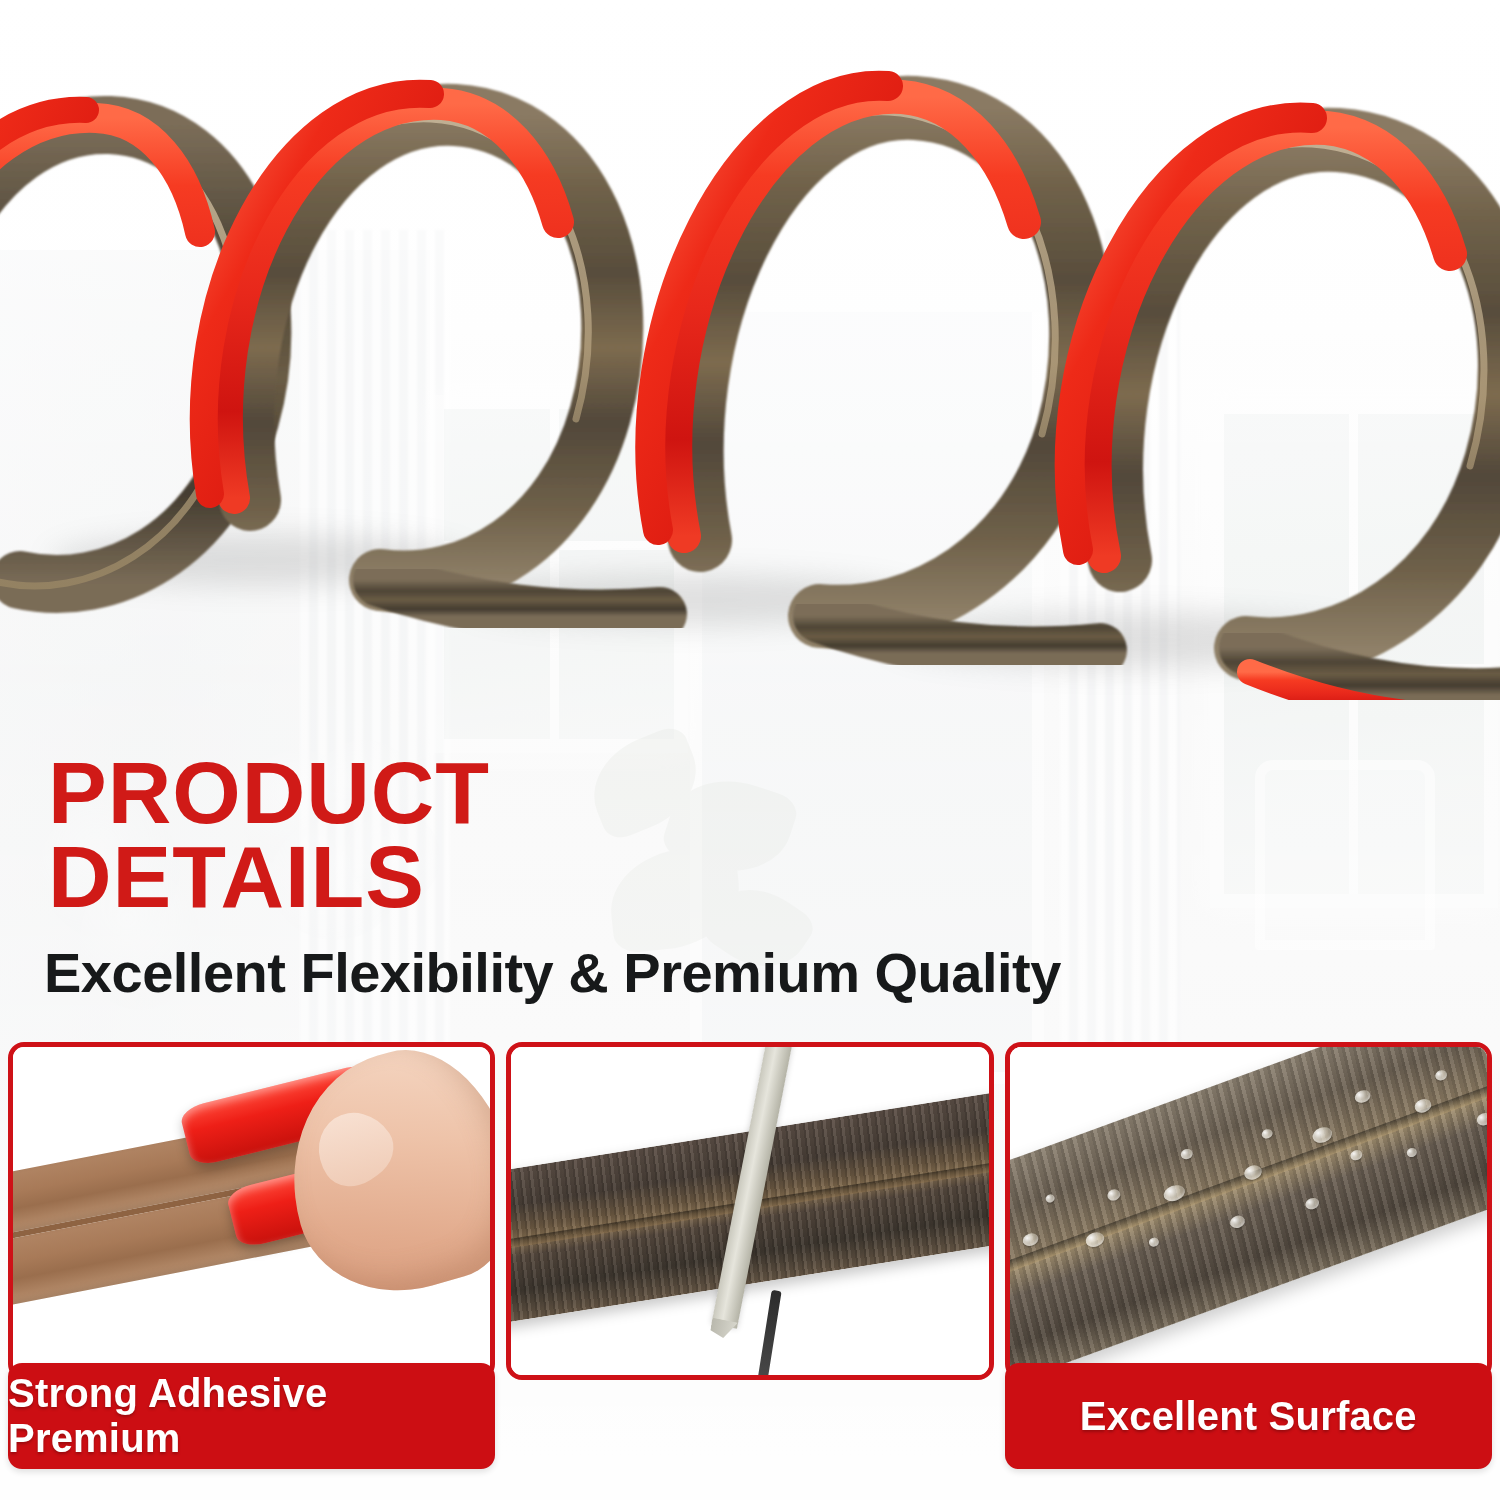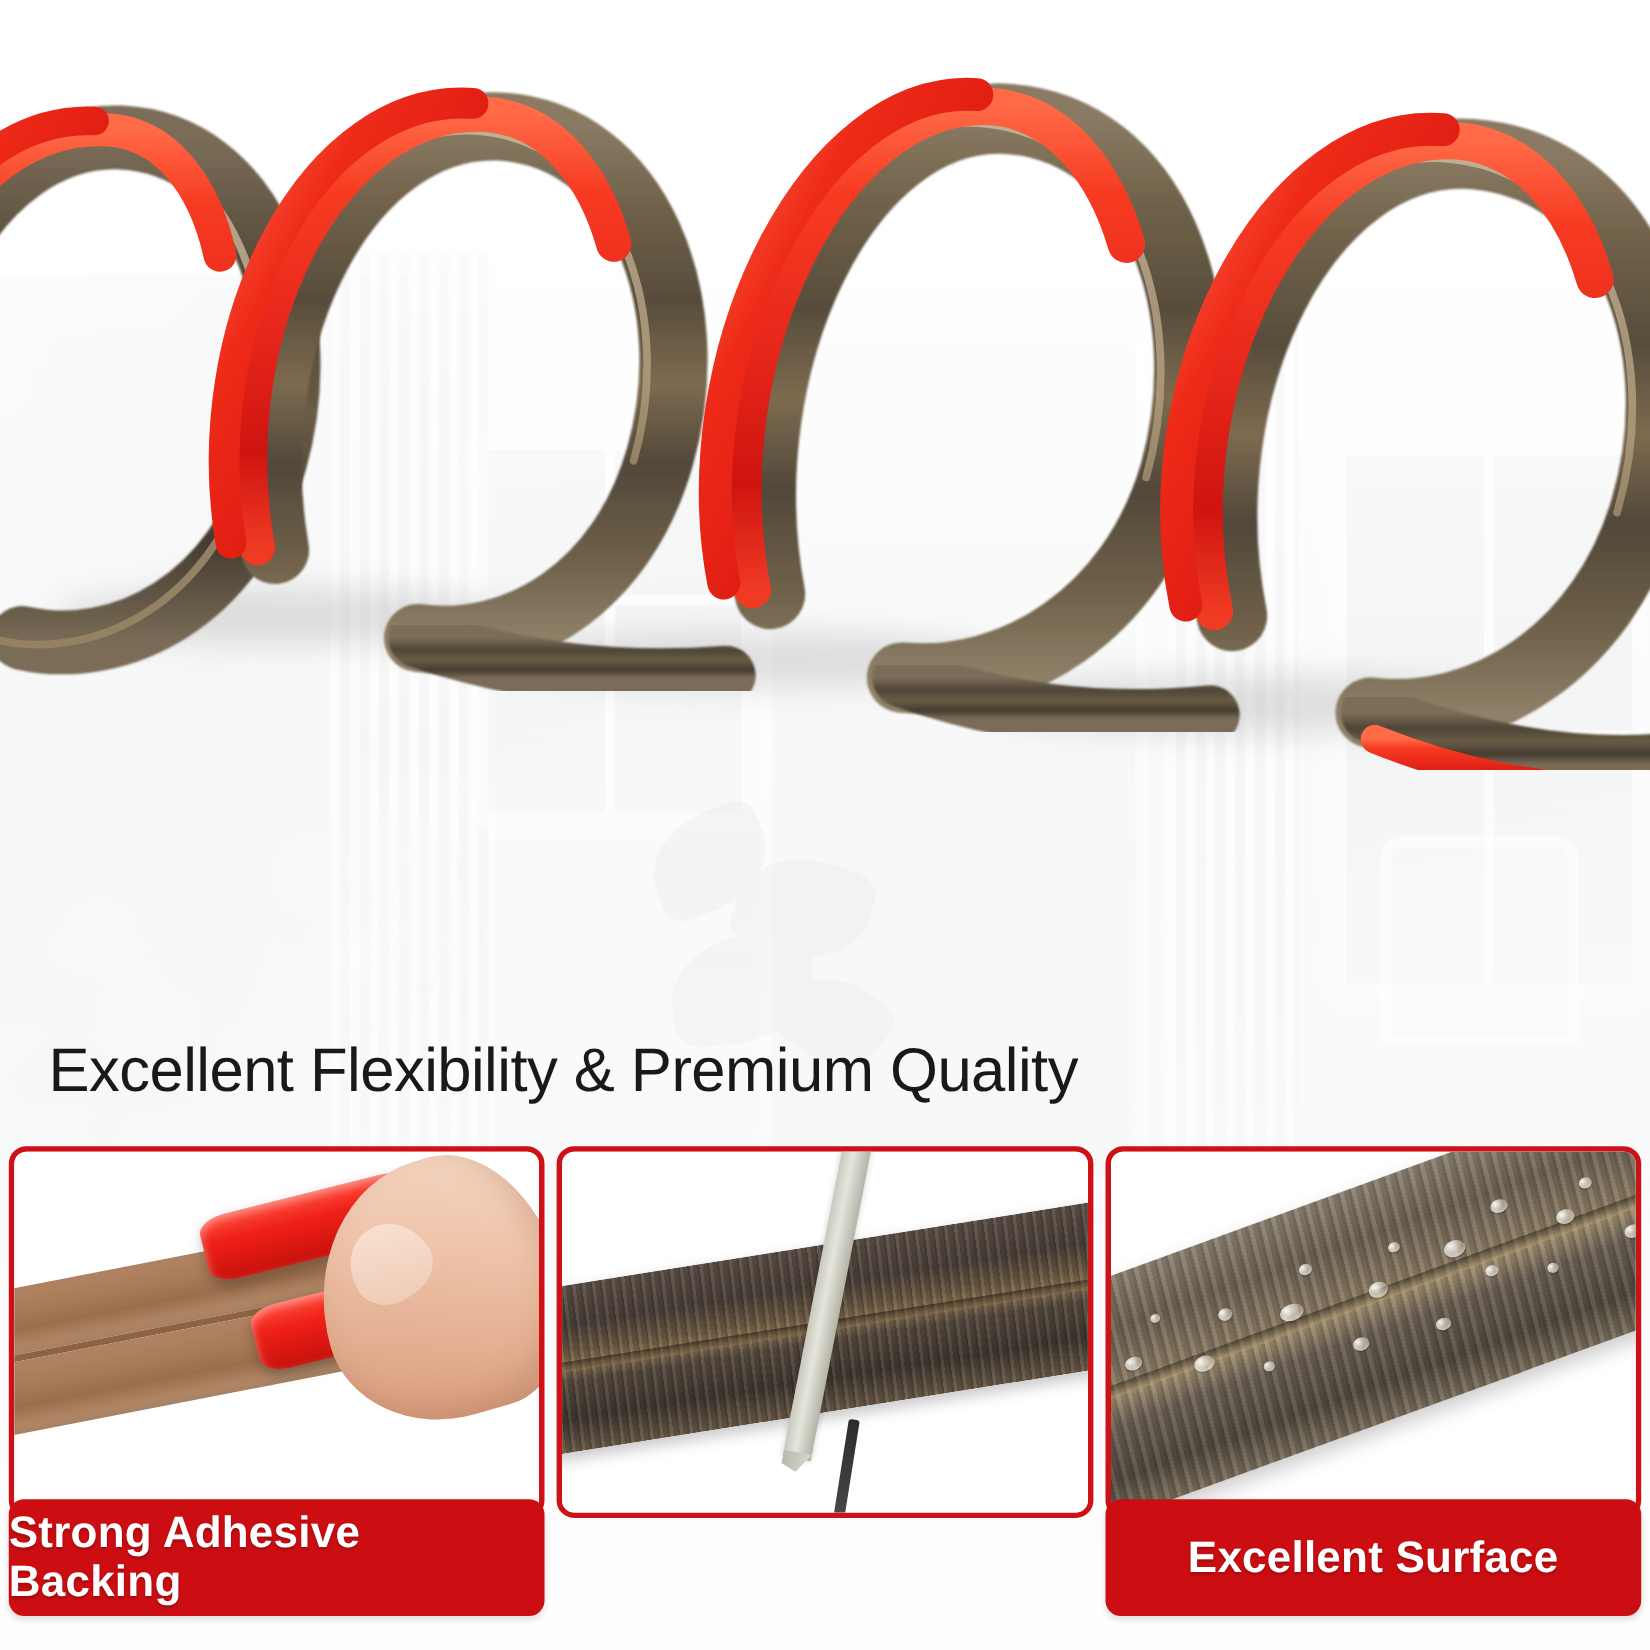--- a/index.html
+++ b/index.html
@@ -112,21 +112,21 @@
     text-transform: uppercase;
     white-space: pre-line;
   }
   .subhead {
     position: absolute;
     left: 44px;
     top: 940px;
     font-size: 56px;
     color: #17191a;
     letter-spacing: -0.5px;
-    font-weight: 400;
+    font-weight: 700;
   }
 
   
   .panels {
     position: absolute;
     left: 8px;
     top: 1042px;
     width: 1484px;
     height: 430px;
     display: flex;
@@ -411,39 +411,41 @@
         <path d="M 1120 560 C 1078 350, 1190 130, 1338 140 C 1478 150, 1540 312, 1496 462" fill="none" stroke="url(#seam)" stroke-width="7" stroke-linecap="round" opacity=".7" transform="translate(-26,4)"></path>
         <path d="M 1104 556 C 1060 346, 1178 118, 1326 128 C 1388 134, 1430 186, 1450 254" fill="none" stroke="url(#redliner)" stroke-width="34" stroke-linecap="round"></path>
         <path d="M 1078 550 C 1036 340, 1160 106, 1312 118" fill="none" stroke="url(#redliner2)" stroke-width="30" stroke-linecap="round"></path>
 
         <path d="M 1246 648 C 1330 682, 1420 700, 1510 694" fill="none" stroke="url(#woodDark)" stroke-width="54" stroke-linecap="round" filter="url(#soft)"></path>
         <path d="M 1250 672 C 1334 706, 1424 722, 1512 716" fill="none" stroke="url(#redliner)" stroke-width="26" stroke-linecap="round"></path>
       </g>
     </svg>
   </div>
 
+  <h1 class="headline">PRODUCT
+DETAILS</h1>
 
   <div class="subhead">Excellent Flexibility &amp; Premium Quality</div>
 
   <div class="panels">
 
     <div class="panel">
       <div class="panel-photo">
         <div class="p1-strip">
           <div class="p1-band top"></div>
           <div class="p1-seam"></div>
           <div class="p1-band bot"></div>
           <div class="p1-liner a"></div>
           <div class="p1-liner b"></div>
         </div>
         <div class="p1-thumb">
           <div class="p1-nail"></div>
         </div>
       </div>
-      <div class="caption">Strong Adhesive Backing</div>
+      <div class="caption">Strong Adhesive Premium</div>
     </div>
 
     <div class="panel">
       <div class="panel-photo">
         <div class="p2-strip">
           <div class="p2-groove"></div>
         </div>
         <div class="p2-blade"></div>
         <div class="p2-handle"></div>
       </div>

